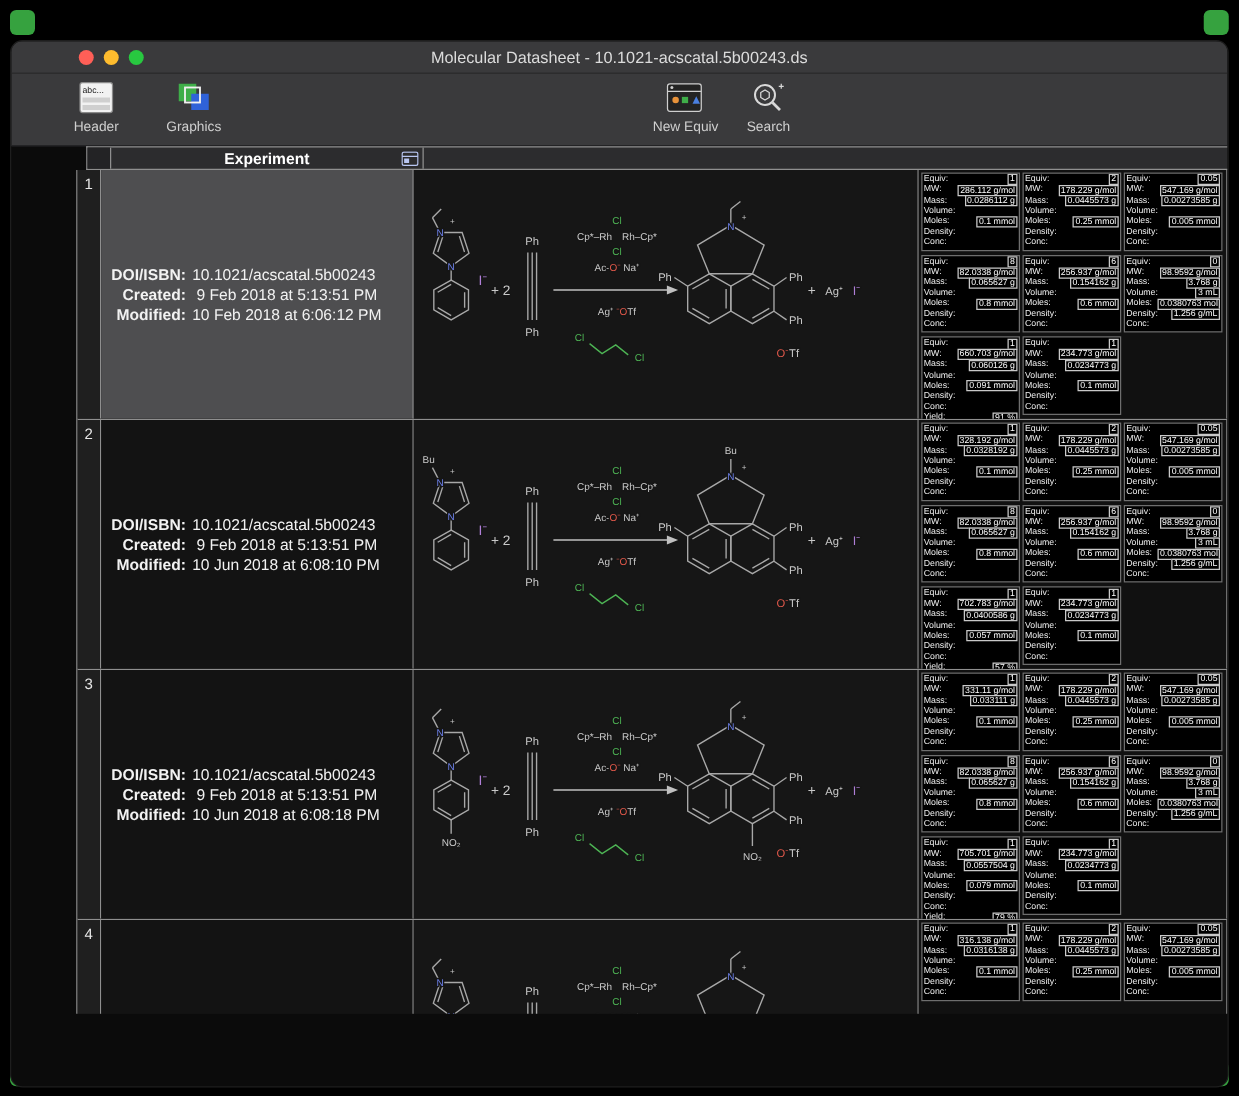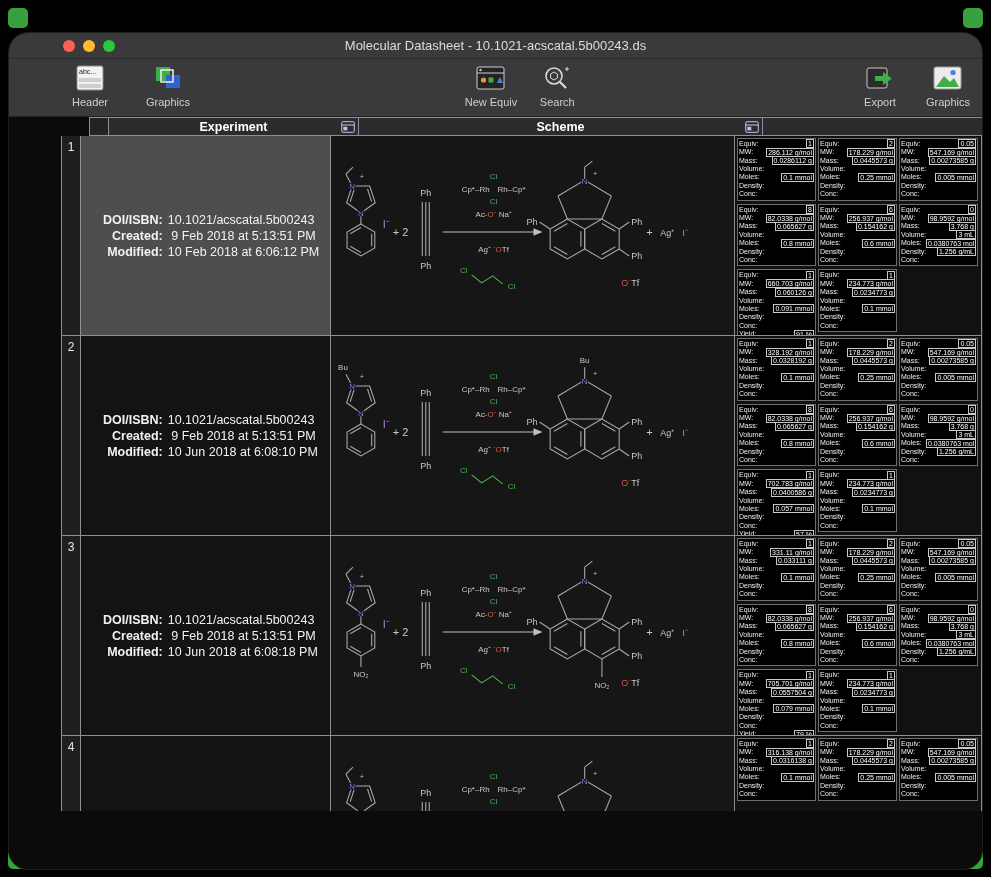--- a/index.html
+++ b/index.html
@@ -1,53 +1,53 @@
 <!DOCTYPE html>
 <html><head>
 <meta charset="utf-8">
 <style>
   *{margin:0;padding:0;box-sizing:border-box}
   html,body{width:991px;height:877px;background:#000;overflow:hidden;
     font-family:"Liberation Sans",sans-serif}
   .corner{position:absolute;width:20px;height:20px;border-radius:5px;background:#36a23f}
   #c-tl{left:8px;top:8px}#c-tr{right:8px;top:8px}#c-bl{left:8px;bottom:8px}#c-br{right:8px;bottom:8px}
 
-  .window{position:absolute;left:8px;top:32px;width:975px;height:838px;border-radius:20px;
+  .window{position:absolute;left:8px;top:32px;width:975px;height:838px;border-radius:10px;
     overflow:hidden;background:#0b0b0b;border:1px solid #1e1e1e}
 
   .titlebar{height:26px;background:#3a3a3c;border-bottom:1px solid #2b2b2d;display:flex;align-items:center;position:relative}
   .traffic{display:flex;gap:8px;padding-left:54px;z-index:2}
   .light{width:12px;height:12px;border-radius:50%}
   .light.red{background:#ff5f57}.light.yellow{background:#febc2e}.light.green{background:#28c840}
   .title{position:absolute;left:0;right:0;text-align:center;font-size:13px;color:#dcdcdc}
 
   .toolbar{height:58px;background:#3a3a3c;border-bottom:1px solid #232325;display:flex;align-items:flex-start;padding-top:5px}
-  .tb-left{display:flex;gap:26px;margin-left:55px}
+  .tb-left{display:flex;gap:26px;margin-left:42px}
   .tb-center{display:flex;gap:14px;margin:0 auto}
   .tb-right{display:flex;gap:16px;margin-right:8px}
   .tb-btn{display:flex;flex-direction:column;align-items:center;gap:2px;min-width:52px}
   .tb-label{font-size:11px;color:#cfcfcf;white-space:nowrap}
 
-  .thead{display:flex;height:19px;margin-left:80px;background:#2c2c2e;color:#fff;
+  .thead{display:flex;height:19px;margin-left:60px;background:#2c2c2e;color:#fff;
     border-top:1px solid #8f8f8f;border-bottom:1px solid #8f8f8f;border-left:1px solid #8f8f8f}
   .th-corner{width:19px;border-right:1px solid #8f8f8f;background:#232325}
   .th{position:relative;display:flex;align-items:center;justify-content:center;
     font-size:12.5px;font-weight:bold;border-right:1px solid #8f8f8f}
   .th-exp{width:250px}.th-scheme{width:404px}.th-qty{flex:1}
   .opt{position:absolute;right:3px;top:3px}
 
   .rows{margin-left:52px;height:675px;overflow:hidden;background:#141414;border-left:1px solid #8f8f8f}
   .trow{display:flex;height:200px;border-bottom:1px solid #8f8f8f;overflow:hidden}
   .gutter-cell{width:19px;border-right:1px solid #8f8f8f;background:#1f1f1f;color:#e8e8e8;
     font-size:12px;display:flex;justify-content:center;padding-top:4px}
   .cell{border-right:1px solid #8f8f8f}
   .exp-cell{width:250px;background:#131313;display:flex;align-items:center}
   .exp-cell.selected{background:#4e4e50}
   .exp-grid{display:grid;grid-template-columns:auto auto;column-gap:5px;row-gap:2px;
-    padding-left:22px;font-size:12.5px;color:#f2f2f2}
+    padding-left:8px;font-size:12.5px;color:#f2f2f2}
   .exp-label{font-weight:bold;text-align:right;white-space:pre}
   .exp-value{white-space:pre}
   .scheme-cell{width:404px;background:#161616;display:flex;align-items:center;justify-content:center}
   .scheme-cell svg{width:404px;height:199px;display:block}
   .qty-cell{flex:1;background:#111;padding:2px 0 0 2px}
 
   .qgroup{display:flex;align-items:flex-start;gap:2px;margin-bottom:3px}
   .qbox{width:79px;background:#000;border:1px solid #6e6e6e;padding:1px}
   .qline{display:flex;justify-content:space-between;align-items:center;height:7.8px;margin-bottom:0.6px}
   .qlabel{font-size:7px;color:#efefef;line-height:8px;white-space:nowrap}
@@ -113,51 +113,26 @@
         <svg width="32" height="30" viewBox="0 0 32 30">
           <circle cx="13" cy="12" r="8" fill="none" stroke="#d8d8d8" stroke-width="1.6"></circle>
           <polygon points="13,8 9.6,10 9.6,14 13,16 16.4,14 16.4,10" fill="none" stroke="#d8d8d8"></polygon>
           <line x1="19" y1="18" x2="25" y2="24" stroke="#d8d8d8" stroke-width="2.2"></line>
           <line x1="24" y1="5" x2="28" y2="5" stroke="#d8d8d8"></line>
           <line x1="26" y1="3" x2="26" y2="7" stroke="#d8d8d8"></line>
         </svg>
         <span class="tb-label">Search</span>
       </div>
     </div>
-    <div class="tb-right">
-      <div class="tb-btn">
-        <svg width="32" height="30" viewBox="0 0 32 30">
-          <rect x="3" y="4" width="20" height="20" rx="2" fill="#2b2b2b" stroke="#c9c9c9"></rect>
-          <polygon points="11,12 19,12 19,8 28,14.5 19,21 19,17 11,17" fill="#3fae49"></polygon>
-        </svg>
-        <span class="tb-label">Export</span>
-      </div>
-      <div class="tb-btn">
-        <svg width="32" height="30" viewBox="0 0 32 30">
-          <rect x="2" y="3" width="27" height="22" rx="2" fill="#ececec" stroke="#9a9a9a"></rect>
-          <polygon points="4,23 12,12 18,18 22,14 27,23" fill="#3fae49"></polygon>
-          <circle cx="21" cy="8.5" r="2.6" fill="#4a7fe0"></circle>
-        </svg>
-        <span class="tb-label">Graphics</span>
-      </div>
-    </div>
   </div>
 
   <div class="thead">
     <div class="th-corner"></div>
     <div class="th th-exp">
       <span>Experiment</span>
-      <svg class="opt" width="14" height="12" viewBox="0 0 14 12">
-        <rect x="0.7" y="0.7" width="12.6" height="10.6" rx="1.5" fill="none" stroke="#b9c6f2"></rect>
-        <line x1="0.7" y1="4" x2="13.3" y2="4" stroke="#b9c6f2"></line>
-        <rect x="2.3" y="5.8" width="4" height="3.6" fill="#b9c6f2"></rect>
-      </svg>
-    </div>
-    <div class="th th-scheme">
-      <span>Scheme</span>
       <svg class="opt" width="14" height="12" viewBox="0 0 14 12">
         <rect x="0.7" y="0.7" width="12.6" height="10.6" rx="1.5" fill="none" stroke="#b9c6f2"></rect>
         <line x1="0.7" y1="4" x2="13.3" y2="4" stroke="#b9c6f2"></line>
         <rect x="2.3" y="5.8" width="4" height="3.6" fill="#b9c6f2"></rect>
       </svg>
     </div>
   </div>
 
   <div class="rows" id="rows">
       <div class="trow">

